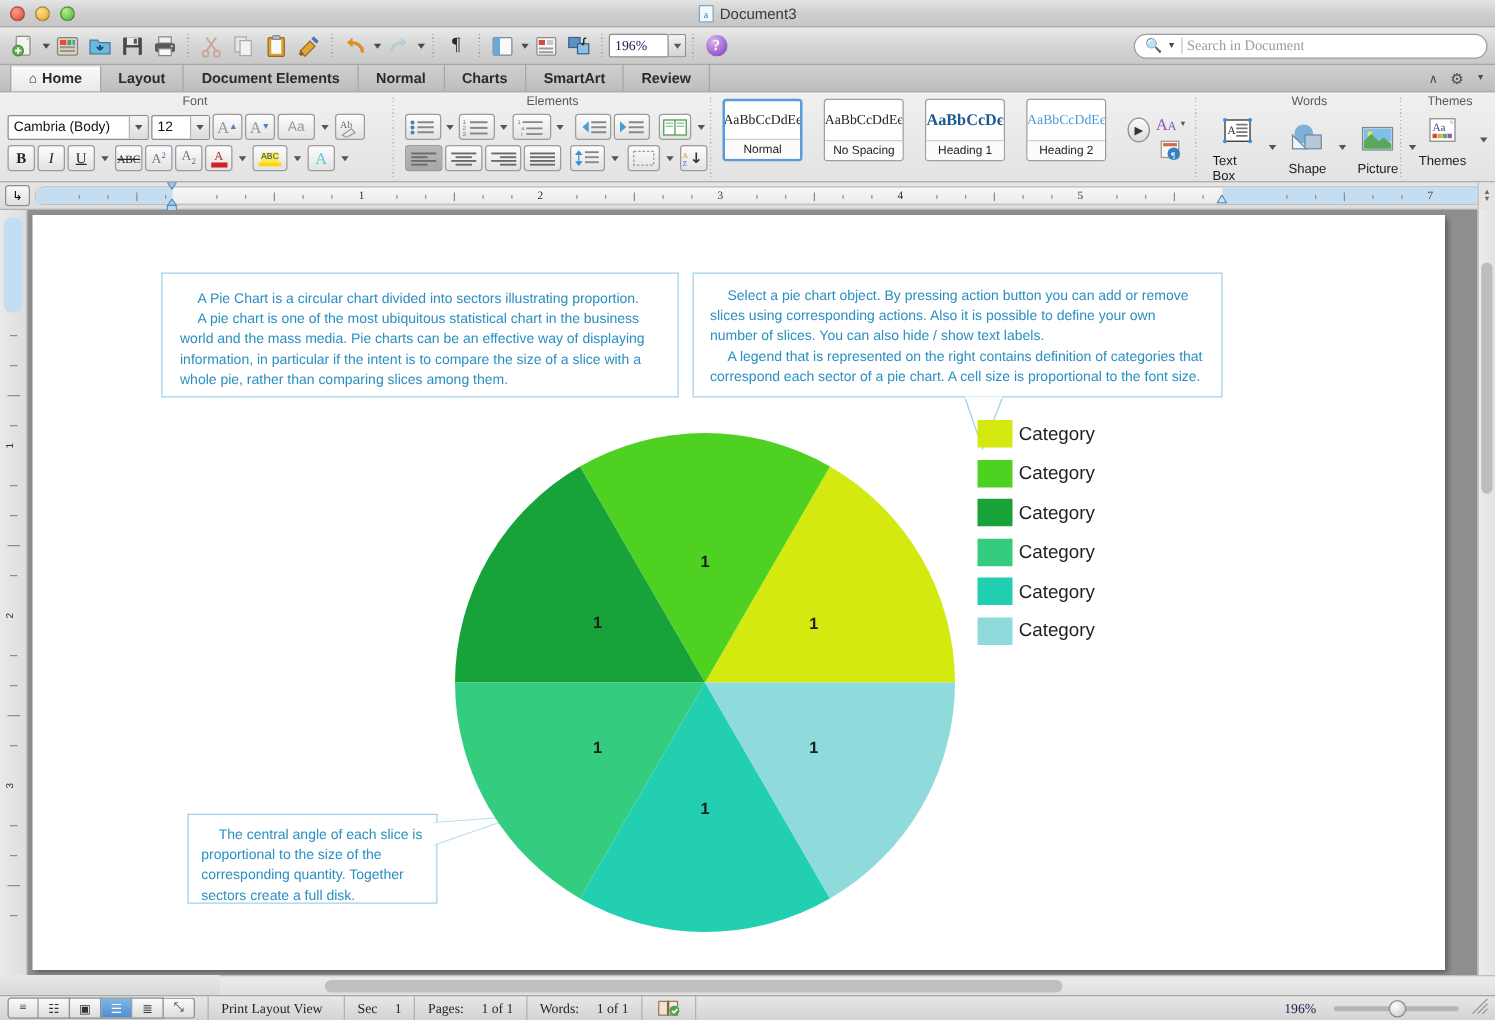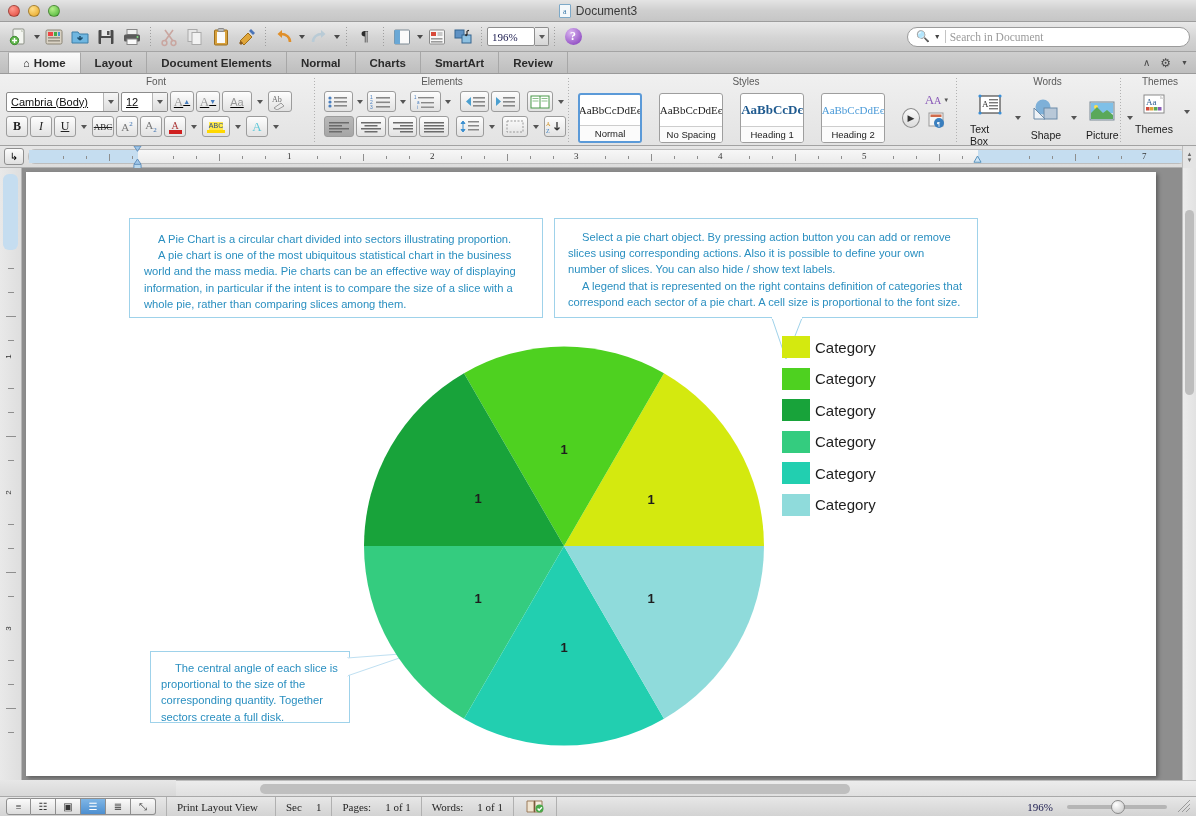--- a/index.html
+++ b/index.html
@@ -398,21 +398,21 @@
       <span class="chev-up">∧</span>
       <span class="gear">⚙</span>
       <span style="font-size:7px;color:#4b4b4b;">▼</span>
     </div>
   </div>
 
   <div class="ribbon">
 
     <div class="grp" style="left:0; width:312px;">
       <div class="grp-title">Font</div>
-      <div class="row" style="margin-top:3px;text-decoration:underline;">
+      <div class="row" style="margin-top:3px;">
         <div class="fontname">
           <span>Cambria (Body)</span>
           <span class="dd"></span>
         </div>
         <div class="fontsize">
           <span>12</span>
           <span class="dd"></span>
         </div>
         <div class="ctl sq">
           <span style="color:#999;font-family:'Liberation Serif',serif;font-size:13px;">A</span>
@@ -588,21 +588,20 @@
               <text x="1" y="6" font-size="6" fill="#d09020" font-family="Liberation Serif">A</text>
               <text x="1" y="13" font-size="6" fill="#3a7fbf" font-family="Liberation Serif">Z</text>
               <path d="M12 2v8m0 0l-2.5-2.5M12 10l2.5-2.5" stroke="#333" stroke-width="1.3" fill="none"></path>
             </svg>
         </div>
       </div>
     </div>
     <div class="grp-div" style="left:568px;"></div>
 
     <div class="grp" style="left:572px; width:348px;">
-      <div class="grp-title">Styles</div>
       <div class="row" style="margin-top:5px; gap:17px;">
         <div class="stylecard sel">
           <div class="preview">AaBbCcDdEє</div>
           <div class="lbl">Normal</div>
         </div>
         <div class="stylecard">
           <div class="preview">AaBbCcDdEє</div>
           <div class="lbl">No Spacing</div>
         </div>
         <div class="stylecard">

